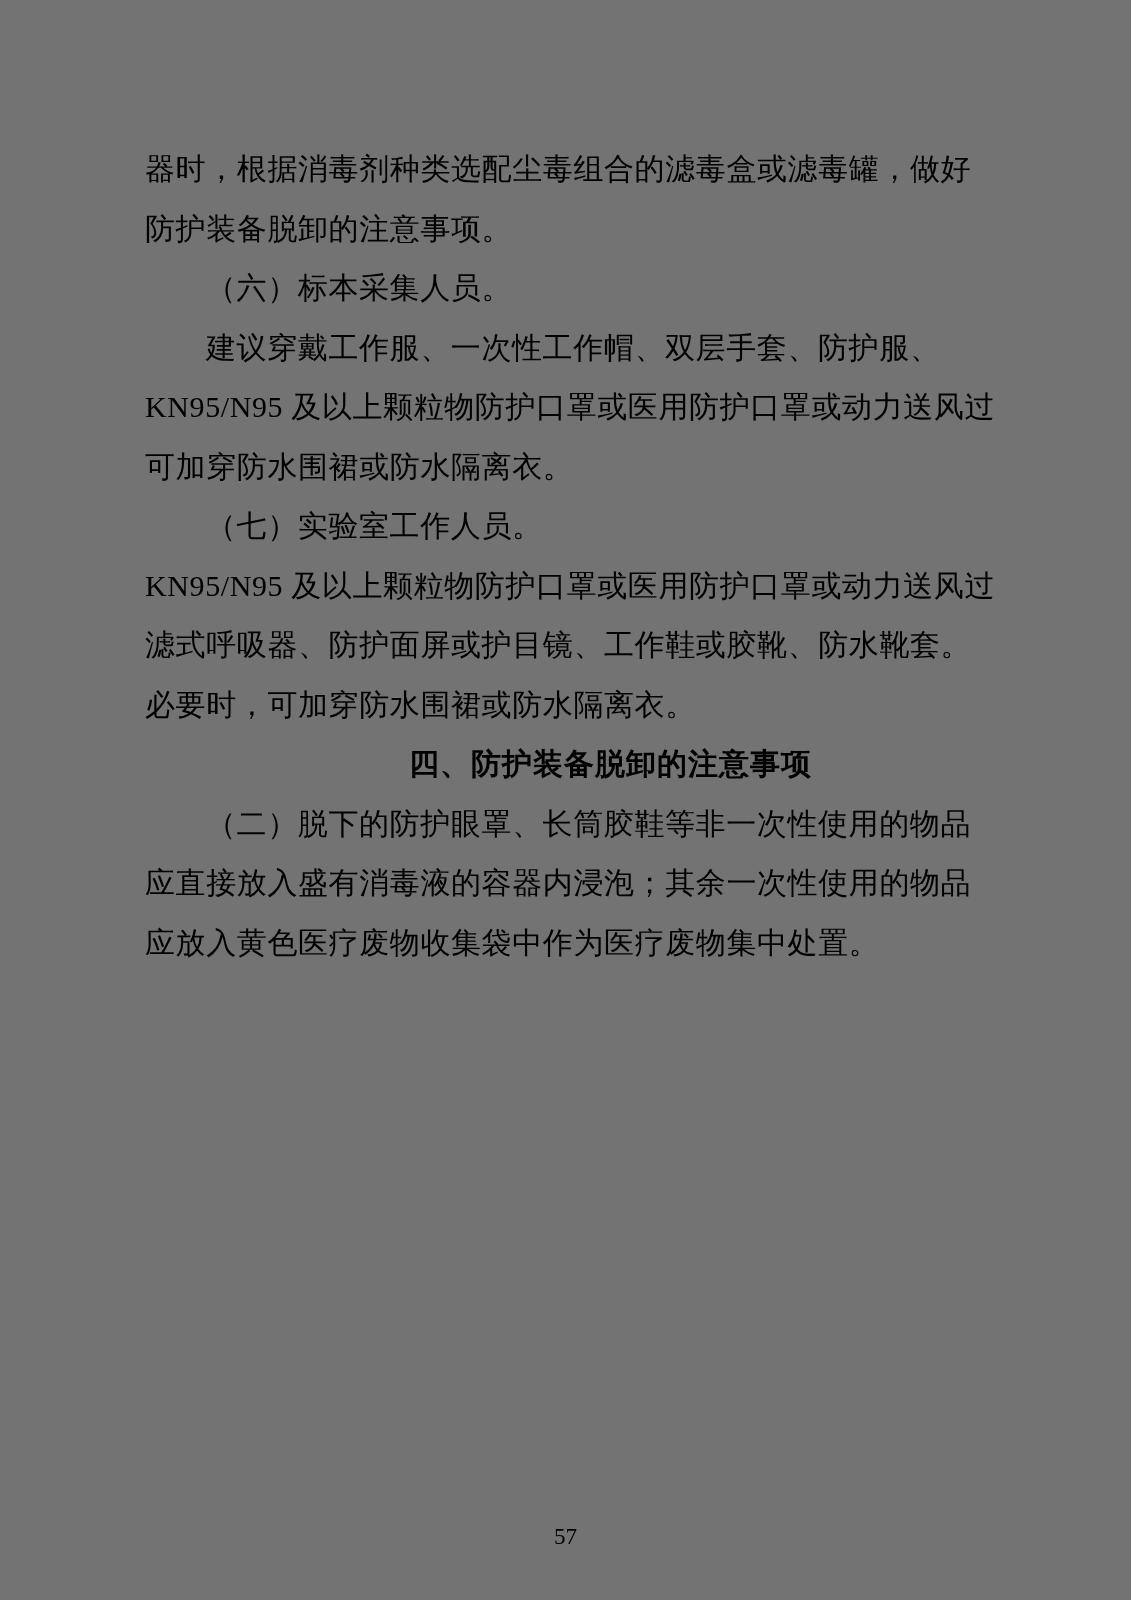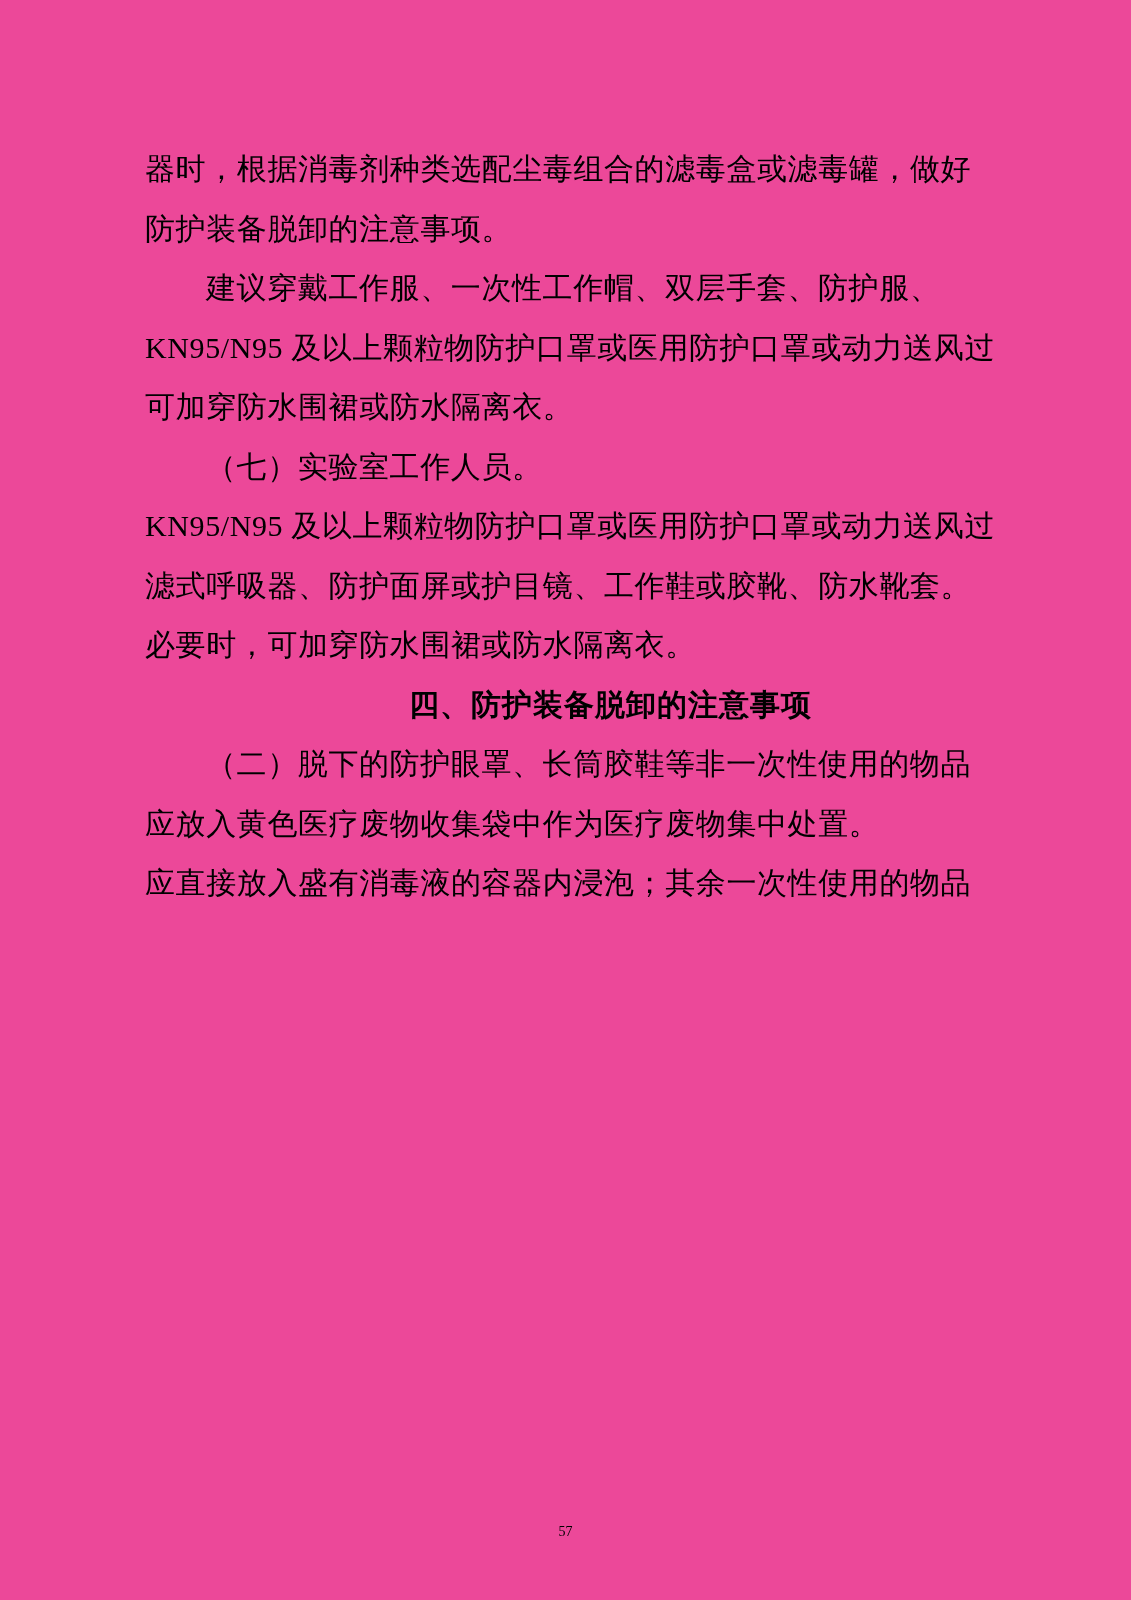--- a/index.html
+++ b/index.html
@@ -4,21 +4,21 @@
 <style>
   html, body {
     margin: 0;
     padding: 0;
     background: #ffffff;
   }
   .page {
     position: relative;
     width: 1131px;
     height: 1600px;
-    background: #ec4899;
+    background: #737373;
     color: #000000;
     font-family: "Liberation Serif", "DejaVu Serif", serif;
     overflow: hidden;
   }
   .content {
     position: absolute;
     left: 145px;
     top: 139px;
     width: 870px;
   }
@@ -38,38 +38,39 @@
     font-family: "Liberation Sans", "DejaVu Sans", sans-serif;
     letter-spacing: 1px;
     text-align: center;
   }
   .footer {
     position: absolute;
     left: 0;
     top: 1524px;
     width: 100%;
     text-align: center;
-    font-size: 14px;
+    font-size: 23px;
     color: #000000;
     font-family: "Liberation Serif", "DejaVu Serif", serif;
   }
 </style>
 </head>
 <body>
 
 <div class="page">
   <div class="content">
     <div class="ln">器时，根据消毒剂种类选配尘毒组合的滤毒盒或滤毒罐，做好</div>
     <div class="ln">防护装备脱卸的注意事项。</div>
+    <div class="ln indent">（六）标本采集人员。</div>
     <div class="ln indent">建议穿戴工作服、一次性工作帽、双层手套、防护服、</div>
     <div class="ln">KN95/N95 及以上颗粒物防护口罩或医用防护口罩或动力送风过</div>
     <div class="ln">可加穿防水围裙或防水隔离衣。</div>
     <div class="ln indent">（七）实验室工作人员。</div>
     <div class="ln">KN95/N95 及以上颗粒物防护口罩或医用防护口罩或动力送风过</div>
     <div class="ln">滤式呼吸器、防护面屏或护目镜、工作鞋或胶靴、防水靴套。</div>
     <div class="ln">必要时，可加穿防水围裙或防水隔离衣。</div>
     <div class="ln indent heading">四、防护装备脱卸的注意事项</div>
     <div class="ln indent">（二）脱下的防护眼罩、长筒胶鞋等非一次性使用的物品</div>
+    <div class="ln">应直接放入盛有消毒液的容器内浸泡；其余一次性使用的物品</div>
     <div class="ln">应放入黄色医疗废物收集袋中作为医疗废物集中处置。</div>
-    <div class="ln">应直接放入盛有消毒液的容器内浸泡；其余一次性使用的物品</div>
   </div>
   <div class="footer">57</div>
 </div>
 
 </body></html>

